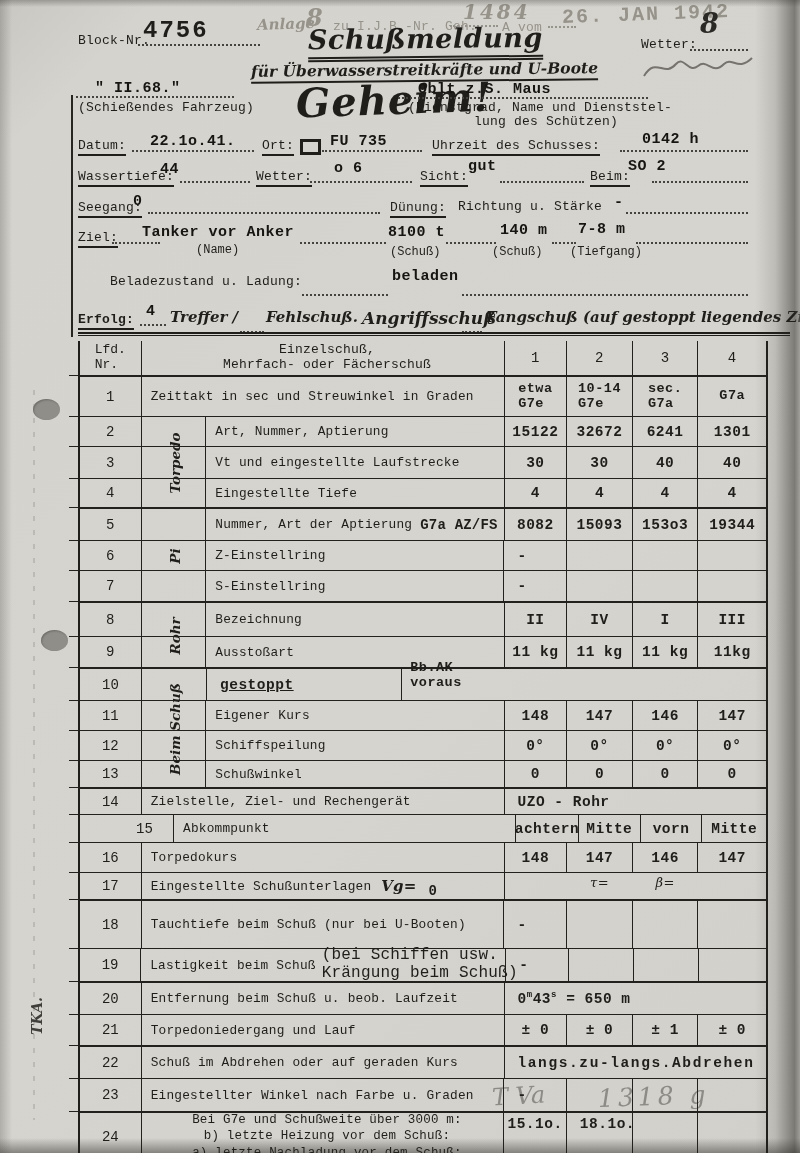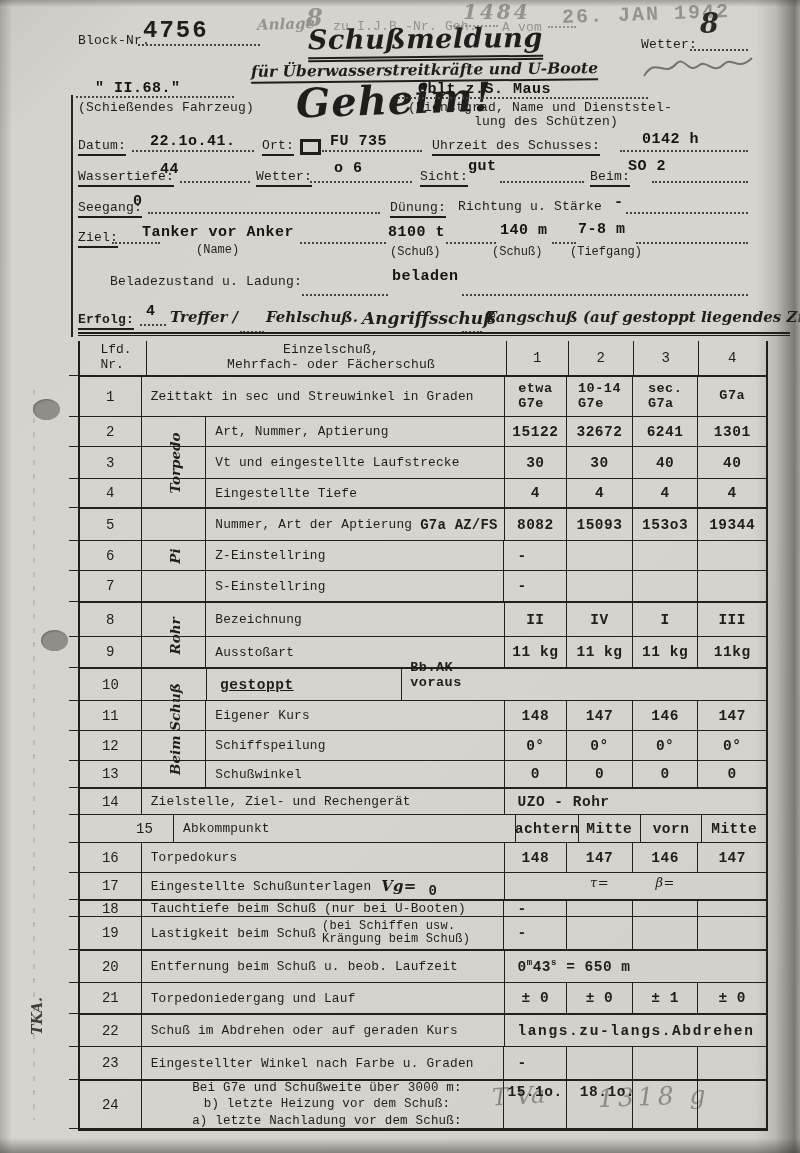--- a/index.html
+++ b/index.html
@@ -49,21 +49,21 @@
   .c-val.top{align-items:flex-start;padding-top:3px;}
   .c-val.sym{font-family:"DejaVu Serif",serif;font-style:italic;font-weight:normal;font-size:13px;align-items:flex-start;padding-top:2px;justify-content:center;}
   .c-val.sp{letter-spacing:1.6px;}
   .c-val .u{text-decoration:underline;}
   .lines{display:flex;flex-direction:column;line-height:1.08;font-size:13.5px;}
   .lines.pop{transform:translateY(-9px);}
   .group-ov{position:absolute;display:flex;align-items:center;justify-content:center;pointer-events:none;z-index:6;}
   .group-ov span{transform:rotate(-90deg);font-family:"DejaVu Serif",serif;font-style:italic;font-weight:bold;font-size:13.5px;white-space:nowrap;}
   .hdr-lines{display:flex;flex-direction:column;line-height:1.15;font-size:13px;}
   .lab-col{display:flex;flex-direction:column;justify-content:center;line-height:1.3;font-size:12.5px;}
-  .sub2{display:inline-flex;flex-direction:column;font-size:12px;line-height:1.12;margin-left:6px;vertical-align:middle;}
+  .sub2{display:inline-flex;flex-direction:column;font-size:16px;line-height:1.12;margin-left:6px;vertical-align:middle;}
   .typed{font-weight:bold;font-size:14px;margin-left:8px;}
   .vg{font-family:"DejaVu Serif",serif;font-style:italic;font-weight:bold;font-size:15px;margin-left:10px;}
   .vg0{font-weight:bold;font-size:14px;margin-left:12px;transform:translateY(5px);display:inline-block;}
   sup.sm{font-size:9px;}
   .rule2{border-top:2px solid #1f1e1b;border-bottom:1px solid #1f1e1b;height:4px;box-sizing:border-box;}
 </style>
 </head>
 <body>
 
 <div class="page">
@@ -165,21 +165,21 @@
   <div class="abs script" style="left:170px;top:308px;font-size:15px;">Treffer /</div>
   <div class="abs dots" style="left:240px;top:318px;width:24px;"></div>
   <div class="abs script" style="left:266px;top:308px;font-size:15px;">Fehlschuß.</div>
   <div class="abs script" style="left:362px;top:308px;font-size:17px;">Angriffsschuß</div>
   <div class="abs dots" style="left:462px;top:318px;width:20px;"></div>
   <div class="abs script" style="left:486px;top:308px;font-size:15px;">Fangschuß (auf gestoppt liegendes Ziel)</div>
 
   <div class="abs rule2" style="left:78px;top:332px;width:712px;"></div>
 
   <div class="tbl" id="tbl">
-      <div class="t-row bb2" style="height: 36px; padding-left: 6px;">
+      <div class="t-row bb2" style="height: 36px;">
         <div class="c c-nr" style="width: 62px;">
           <div class="hdr-lines" style="text-align: left;">
             <div>Lfd.</div>
             <div>Nr.</div>
           </div>
         </div>
         <div class="c c-label" style="width: 365px; justify-content: center;">
           <div class="hdr-lines" style="text-align: center;">
             <div>Einzelschuß,</div>
             <div>Mehrfach- oder Fächerschuß</div>
@@ -387,21 +387,21 @@
         <div class="c c-label" style="width: 365px;">
           <span>Eingestellte Schußunterlagen</span>
           <span class="vg">Vg=</span>
           <span class="vg0">0</span>
         </div>
         <div class="c c-val noline" style="width: 63px;"></div>
         <div class="c c-val sym noline" style="width: 66px;">τ=</div>
         <div class="c c-val sym noline" style="width: 66px;">β=</div>
         <div class="c c-val noline" style="width: 68px;"></div>
       </div>
-      <div class="t-row" style="height: 16px;">
+      <div class="t-row" style="height: 48px;">
         <div class="c c-nr" style="width: 62px;">18</div>
         <div class="c c-label" style="width: 365px;">
           <span>Tauchtiefe beim Schuß (nur bei U-Booten)</span>
         </div>
         <div class="c c-val left" style="width: 63px;">-</div>
         <div class="c c-val" style="width: 66px;"></div>
         <div class="c c-val" style="width: 66px;"></div>
         <div class="c c-val" style="width: 68px;"></div>
       </div>
       <div class="t-row bb2" style="height: 34px;">

